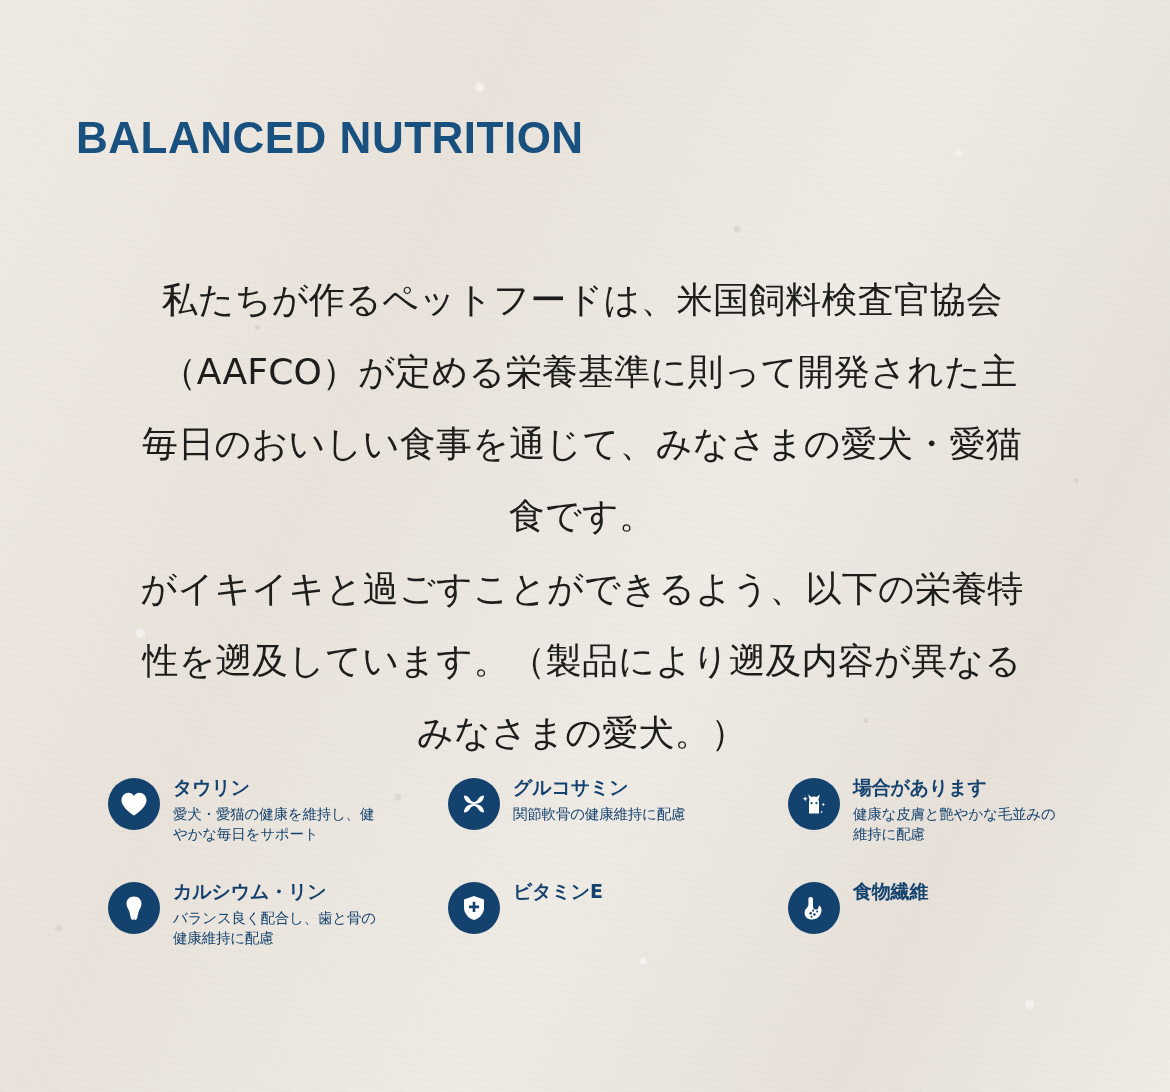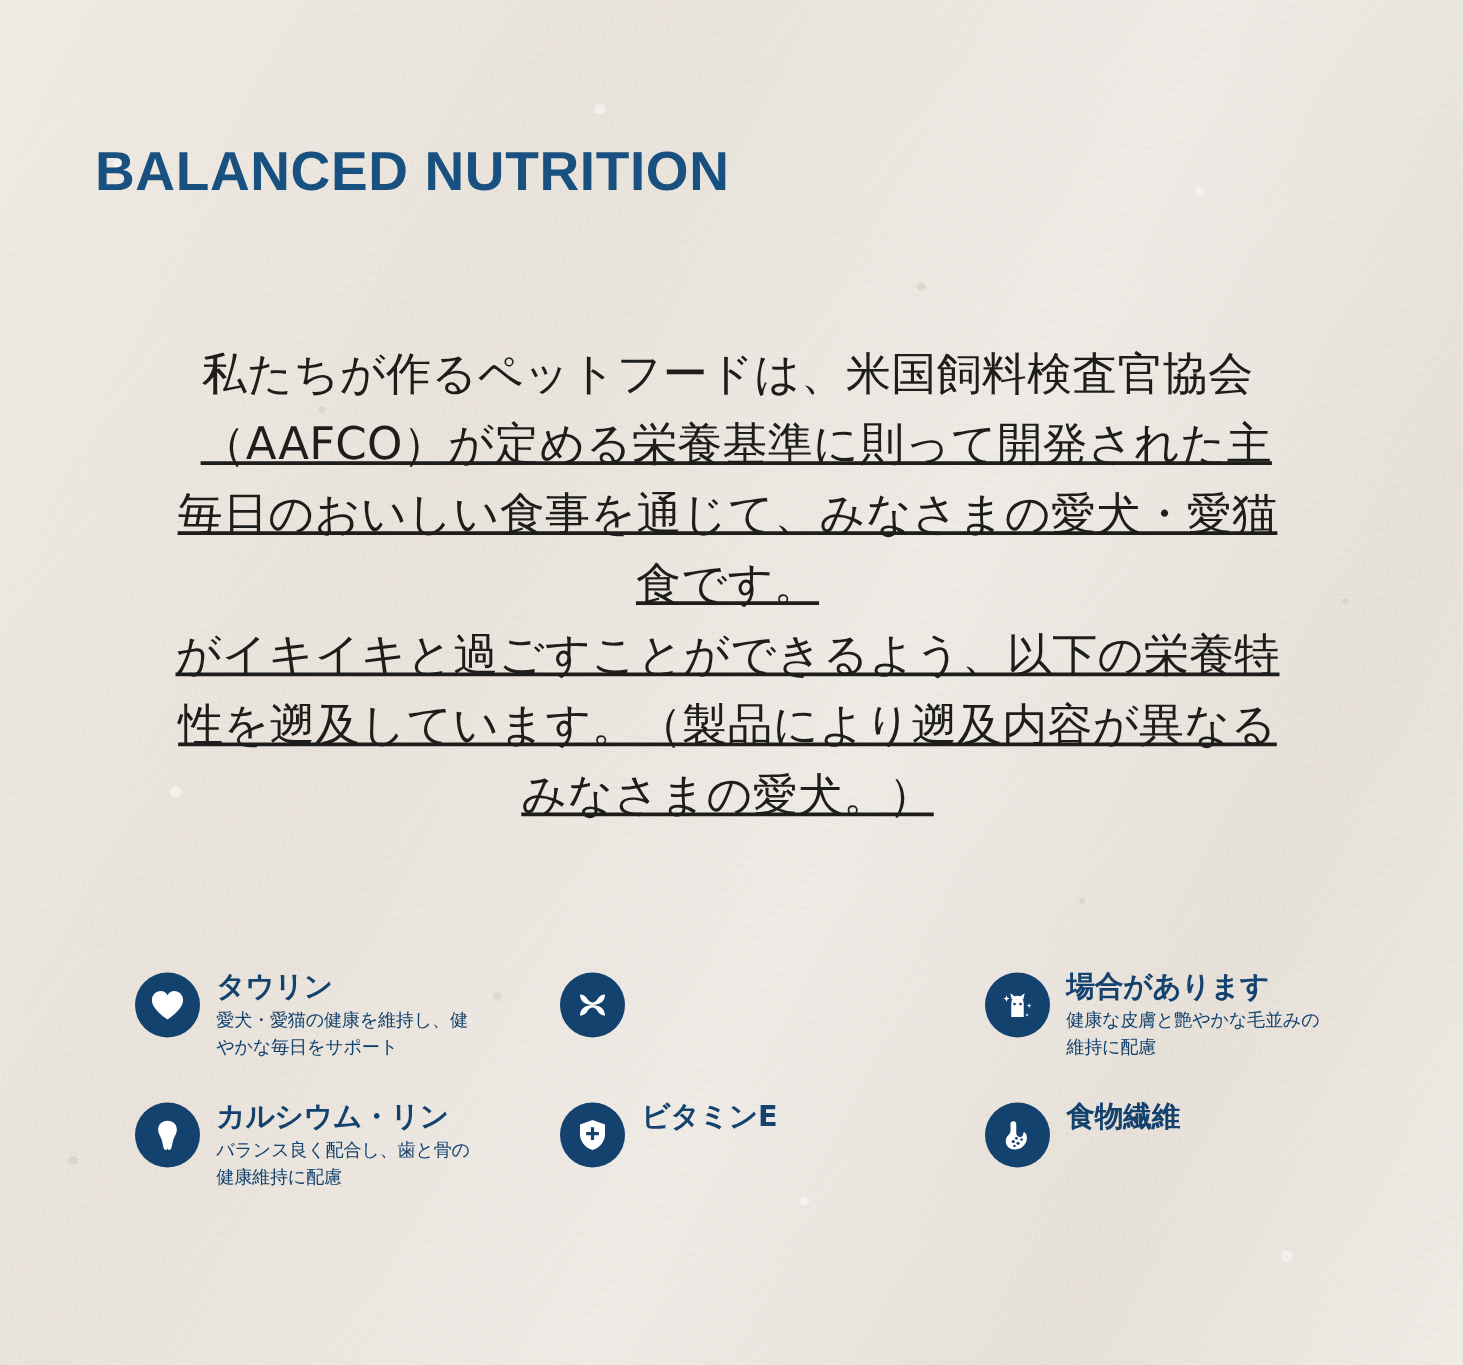--- a/index.html
+++ b/index.html
@@ -70,22 +70,21 @@
     line-height: 1.56;
     color: #1d1d1b;
     font-family: "DejaVu Sans", sans-serif;
     letter-spacing: 0.2px;
   }
   .body-copy p {
     margin: 0;
     text-align: center;
   }
   .body-copy p + p {
-    margin-top: 0px;
-    text-decoration: underline;
+    margin-top: 16px;
   }
   .indent-1 {
     text-indent: 14px;
   }
 
   
   .features {
     position: absolute;
     left: 108px;
     top: 776px;
@@ -109,32 +108,32 @@
     background: #14426e;
     display: flex;
     align-items: center;
     justify-content: center;
     margin-top: 2px;
   }
   .feature-text {
     padding-top: 1px;
   }
   .feature-title {
-    font-size: 23px;
+    font-size: 19px;
     font-weight: bold;
     color: #14426e;
     font-family: "DejaVu Sans", sans-serif;
     line-height: 1.15;
     margin-bottom: 5px;
     letter-spacing: -0.2px;
   }
   .feature-desc {
     font-size: 14.5px;
     color: #14426e;
-    font-family: Liberation Mono, monospace;
+    font-family: Liberation Serif, serif;
     line-height: 1.42;
     letter-spacing: -0.2px;
     max-width: 215px;
   }
   svg { display: block; }
 </style>
 </head>
 <body>
 
 <div class="page"></div>
@@ -168,20 +167,24 @@
       </div>
     </div>
 
     <div class="feature">
       <div class="feature-icon">
         <svg width="32" height="30" viewBox="0 0 32 30" aria-hidden="true">
           <path d="M6 6.5C8.6 6.5 10.8 8 12 10.2C13 12 14.5 13 16 13C17.5 13 19 12 20 10.2C21.2 8 23.4 6.5 26 6.5C26 10.5 23.5 13.3 20.5 14.2C18.9 14.7 17.4 15 16 15C14.6 15 13.1 14.7 11.5 14.2C8.5 13.3 6 10.5 6 6.5Z" fill="#ffffff"></path>
           <path d="M6 23.5C8.6 23.5 10.8 22 12 19.8C13 18 14.5 17 16 17C17.5 17 19 18 20 19.8C21.2 22 23.4 23.5 26 23.5C26 19.5 23.5 16.7 20.5 15.8C18.9 15.3 17.4 15 16 15C14.6 15 13.1 15.3 11.5 15.8C8.5 16.7 6 19.5 6 23.5Z" fill="#ffffff"></path>
         </svg>
       </div>
+      <div class="feature-text">
+        <div class="feature-title">グルコサミン</div>
+        <div class="feature-desc">関節軟骨の健康維持に配慮</div>
+      </div>
     </div>
 
     <div class="feature">
       <div class="feature-icon">
         <svg width="32" height="32" viewBox="0 0 32 32" aria-hidden="true">
           <path d="M16 8.5C13.2 8.5 11 11.2 11 15.2V25.5H21V15.2C21 11.2 18.8 8.5 16 8.5Z" fill="#ffffff"></path>
           <path d="M11.4 11.6L10.2 6.5L14.2 9.4Z" fill="#ffffff"></path>
           <path d="M20.6 11.6L21.8 6.5L17.8 9.4Z" fill="#ffffff"></path>
           <circle cx="13.6" cy="15.2" r="1.1" fill="#14426e"></circle>
           <circle cx="18.4" cy="15.2" r="1.1" fill="#14426e"></circle>

